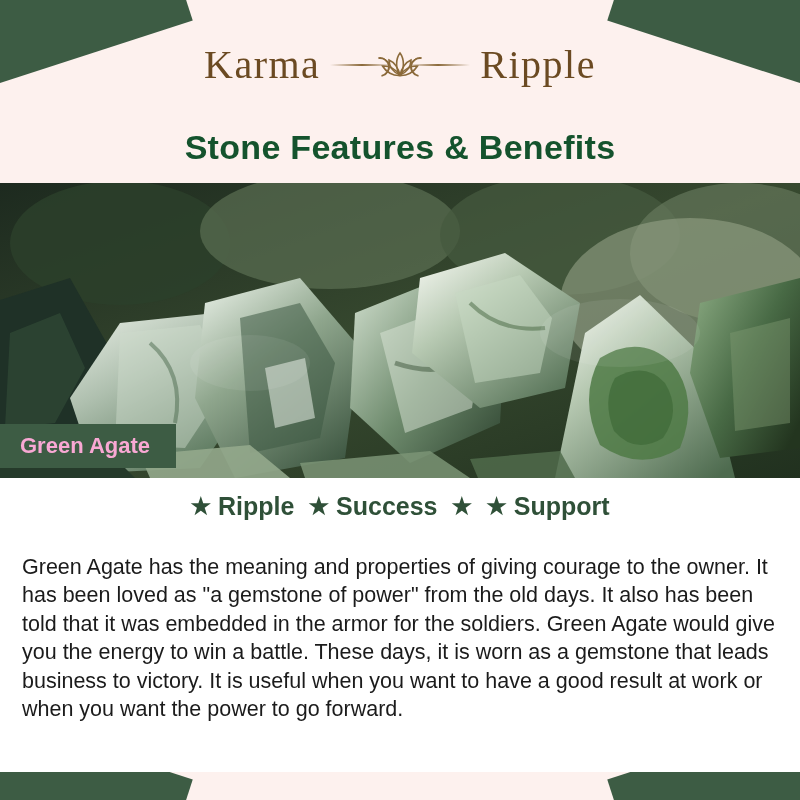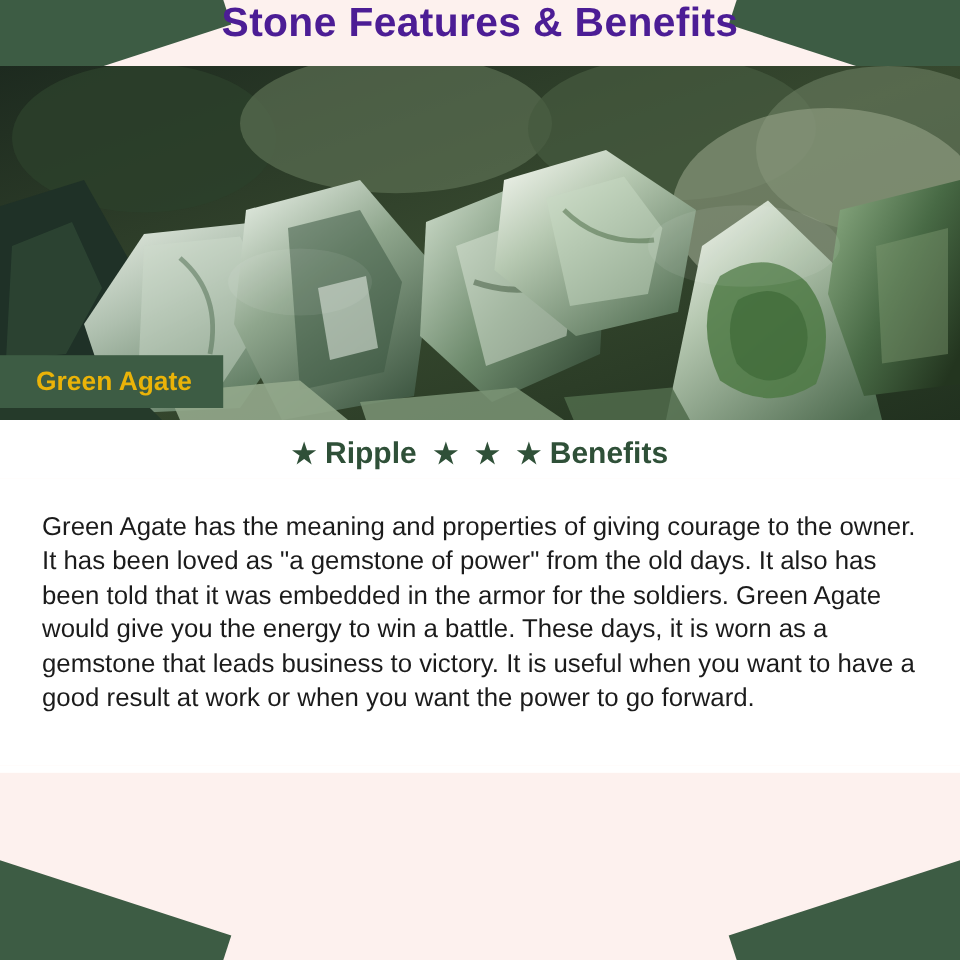--- a/index.html
+++ b/index.html
@@ -118,43 +118,43 @@
     position: relative;
     z-index: 3;
     display: flex;
     align-items: center;
     justify-content: center;
     padding-bottom: 16px;
   }
   .title-text {
     font-size: 34px;
     font-weight: bold;
-    color: #4c1d95;
+    color: #14532d;
     letter-spacing: 0.3px;
   }
 
   
   .hero {
     position: relative;
     z-index: 2;
     width: 800px;
     height: 295px;
     overflow: hidden;
     background: #223024;
   }
   .hero-art { position: absolute; inset: 0; }
   .stone-label {
     position: absolute;
     left: 0;
     bottom: 10px;
     background: #3d5c44;
-    color: #eab308;
+    color: #f9a8d4;
     font-size: 22px;
     font-weight: bold;
-    padding: 9px 26px 9px 30px;
+    padding: 9px 26px 9px 20px;
     z-index: 4;
   }
 
   
   .benefits {
     position: relative;
     z-index: 3;
     display: flex;
     align-items: center;
     justify-content: center;
@@ -170,21 +170,21 @@
     font-weight: bold;
     color: #2f5038;
   }
   .benefit .star { font-size: 23px; color: #2f5038; line-height: 1; }
 
   
   .body-wrap {
     position: relative;
     z-index: 3;
     background: #ffffff;
-    padding: 4px 22px 20px 35px;
+    padding: 4px 22px 20px 22px;
   }
   .body-text {
     font-size: 21.5px;
     line-height: 1.33;
     color: #1b1b1b;
     text-align: left;
   }
   .bottom-fill {
     position: relative;
     z-index: 2;
@@ -195,20 +195,39 @@
 </head>
 <body>
 
 <div class="page">
 
   <div class="corner corner-tl"></div>
   <div class="corner corner-tr"></div>
   <div class="corner corner-bl"></div>
   <div class="corner corner-br"></div>
 
+  <div class="brand">
+    <div class="brand-inner">
+      <span class="brand-word">Karma</span>
+      <span class="brand-mark">
+        <span class="swash left"></span>
+        <span class="swash right"></span>
+        <svg class="lotus" viewBox="0 0 40 30">
+          <g fill="none" stroke="#8b6a3a" stroke-width="1.6">
+            <path d="M20 4 C15.5 10, 15.5 20, 20 26 C24.5 20, 24.5 10, 20 4 Z"></path>
+            <path d="M20 26 C14 24, 9 18, 9 11 C14 13, 18.5 19, 20 26 Z"></path>
+            <path d="M20 26 C26 24, 31 18, 31 11 C26 13, 21.5 19, 20 26 Z"></path>
+            <path d="M20 26.5 C13 27, 6 23, 2.5 17 C9 16.5, 16 20, 20 26.5 Z"></path>
+            <path d="M20 26.5 C27 27, 34 23, 37.5 17 C31 16.5, 24 20, 20 26.5 Z"></path>
+          </g>
+        </svg>
+      </span>
+      <span class="brand-word">Ripple</span>
+    </div>
+  </div>
 
   <div class="title-band">
     <div class="title-text">Stone Features &amp; Benefits</div>
   </div>
 
   <div class="hero">
     <svg class="hero-art" viewBox="0 0 800 295" preserveAspectRatio="none">
       <defs>
         <linearGradient id="bg" x1="0" y1="0" x2="1" y2="1">
           <stop offset="0%" stop-color="#1d2a1f"></stop>
@@ -288,27 +307,28 @@
     <div class="stone-label">Green Agate</div>
   </div>
 
   <div class="benefits">
     <div class="benefit">
       <span class="star">★</span>
       <span>Ripple</span>
     </div>
     <div class="benefit">
       <span class="star">★</span>
+      <span>Success</span>
     </div>
     <div class="benefit">
       <span class="star">★</span>
     </div>
     <div class="benefit">
       <span class="star">★</span>
-      <span>Benefits</span>
+      <span>Support</span>
     </div>
   </div>
 
   <div class="body-wrap">
     <p class="body-text">Green Agate has the meaning and properties of giving courage to the owner. It has been loved as "a gemstone of power" from the old days. It also has been told that it was embedded in the armor for the soldiers. Green Agate would give you the energy to win a battle. These days, it is worn as a gemstone that leads business to victory. It is useful when you want to have a good result at work or when you want the power to go forward.</p>
   </div>
 
   <div class="bottom-fill"></div>
 </div>
 

